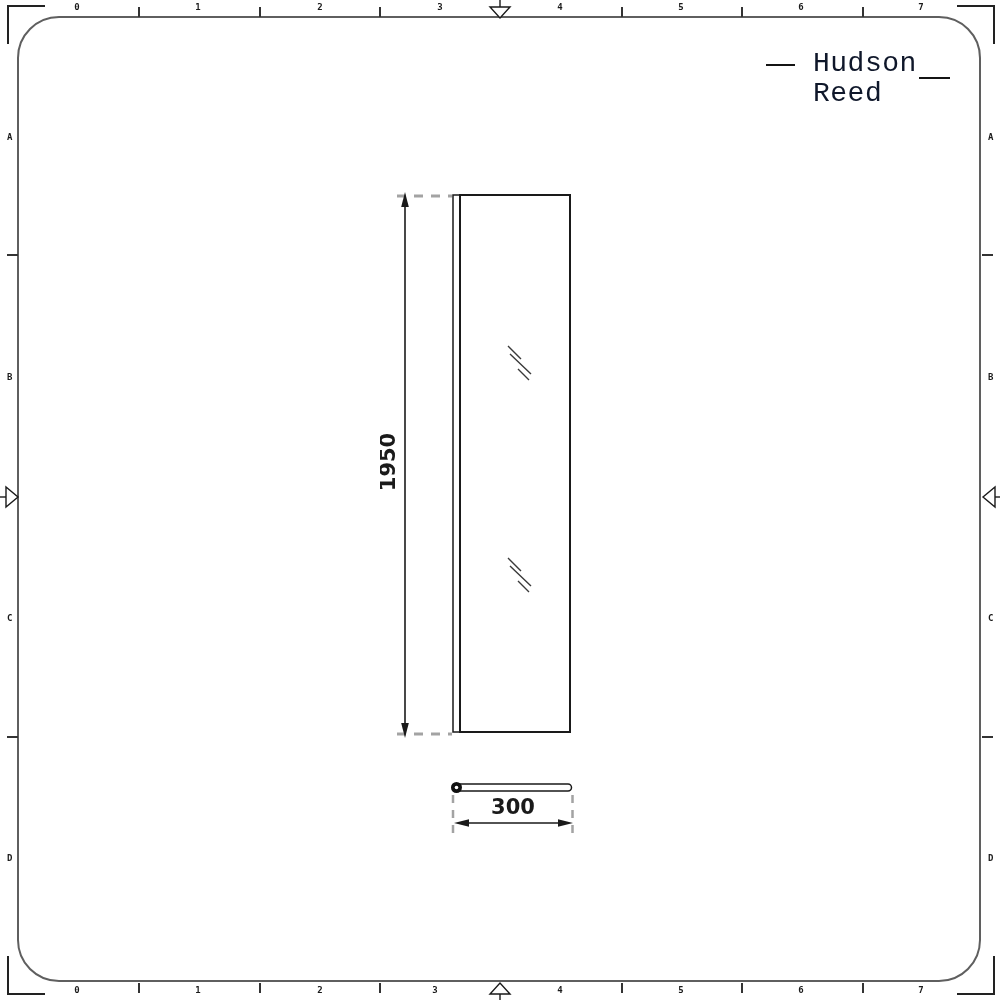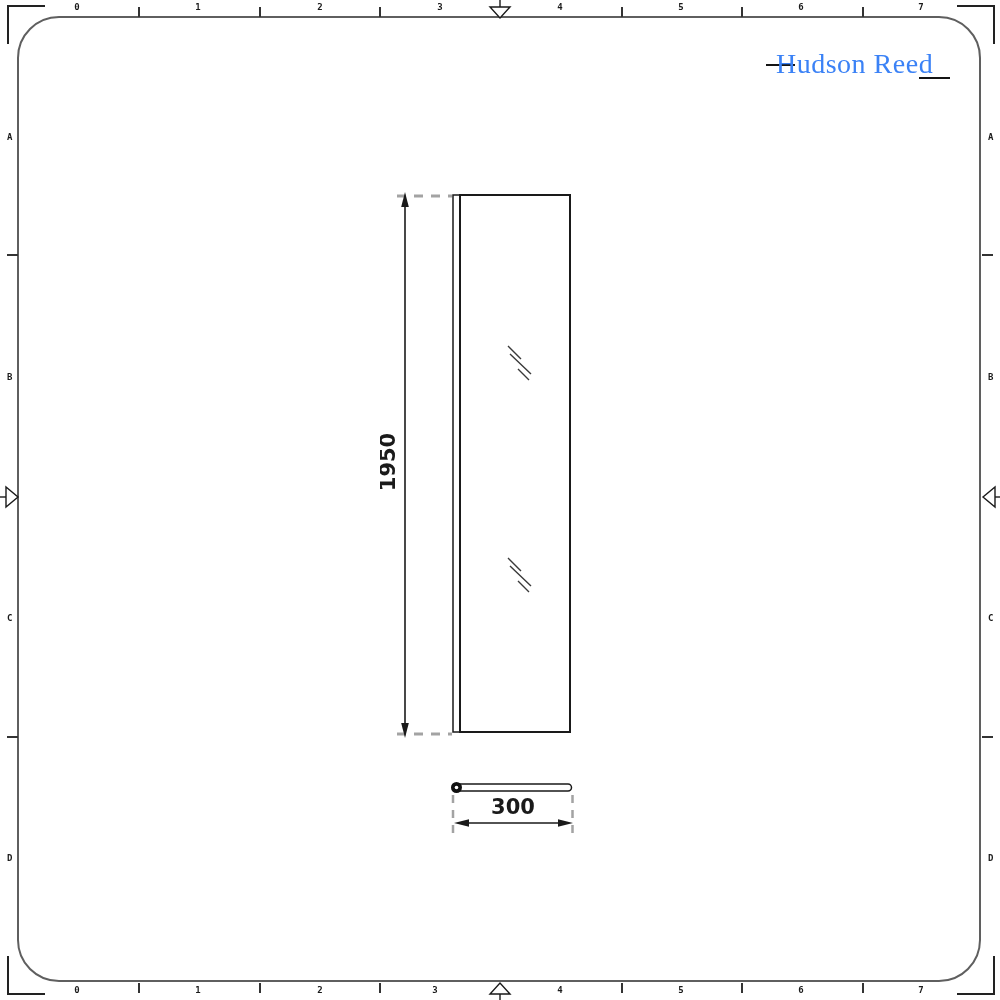--- a/index.html
+++ b/index.html
@@ -27,22 +27,22 @@
   .rl.lft{left:7px;}
   .rl.rgt{left:988px;}
 
   
   .tickv{position:absolute;width:2px;height:10px;background:#333;}
   .tickh{position:absolute;width:11px;height:2px;background:#333;}
 
   .edge-arrow{position:absolute;}
 
   
-  .logo-text{position:absolute;left:776px;top:49px;font-family:Liberation Serif, serif;
-             font-size:28px;line-height:30px;letter-spacing:0.5px;color:#3b82f6;}
+  .logo-text{position:absolute;left:813px;top:49px;font-family:Liberation Mono, monospace;
+             font-size:28px;line-height:30px;letter-spacing:0.5px;color:#0f172a;}
   .logo-line{position:absolute;height:2px;background:#141414;}
   .logo-line.lead{left:766px;top:64px;width:29px;}
   .logo-line.tail{left:919px;top:77px;width:31px;}
 
   .drawing-svg{position:absolute;left:380px;top:180px;}
 </style>
 </head>
 <body>
 
 <div class="sheet">

